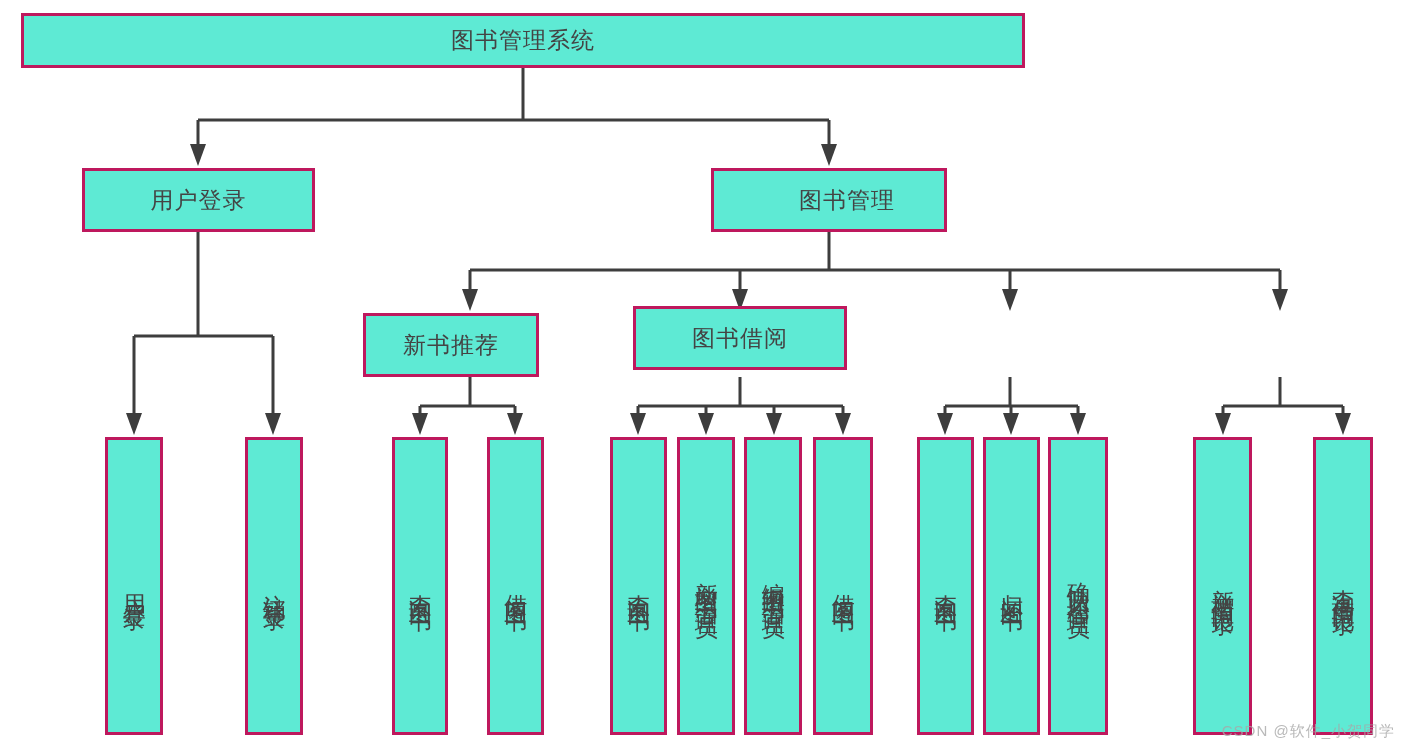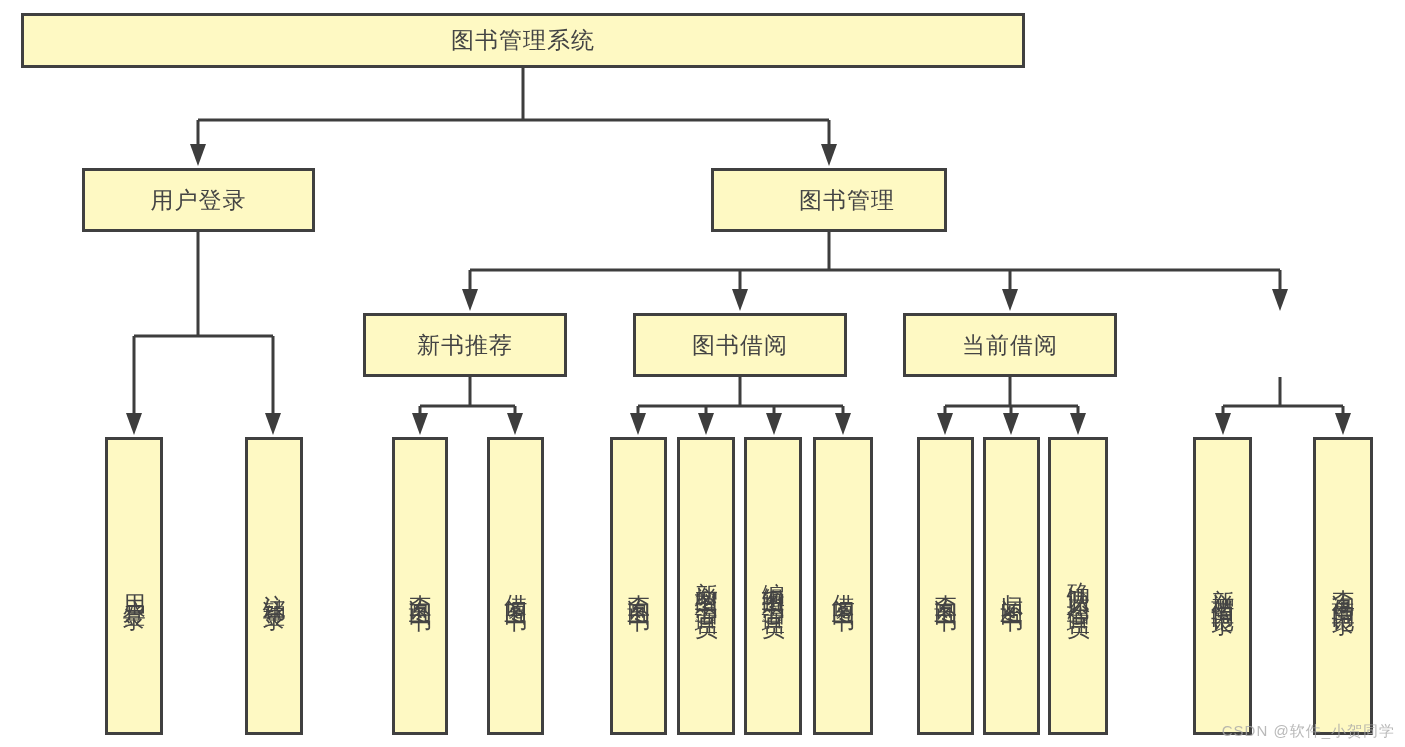--- a/index.html
+++ b/index.html
@@ -12,22 +12,22 @@
     overflow: hidden;
   }
   #connectors {
     position: absolute;
     left: 0; top: 0;
     width: 1405px; height: 747px;
   }
   .box {
     position: absolute;
     box-sizing: border-box;
-    border: 3px solid #404040;
-    background: #fef9c3;
+    border: 3px solid #be185d;
+    background: #5eead4;
     display: flex;
     align-items: center;
     justify-content: center;
     color: #444444;
     z-index: 2;
   }
   .hbox {
     font-size: 23px;
     letter-spacing: 1px;
     white-space: nowrap;
@@ -95,23 +95,22 @@
       <polygon points="1215,413 1231,413 1223,435"></polygon>
       <polygon points="1335,413 1351,413 1343,435"></polygon>
     </g>
   </svg>
 
   <div class="box hbox" style="left:21px; top:13px; width:1004px; height:55px;">图书管理系统</div>
 
   <div class="box hbox" style="left:82px; top:168px; width:233px; height:64px;">用户登录</div>
   <div class="box hbox" style="left:711px; top:168px; width:236px; height:64px;padding-left:36px;">图书管理</div>
 
-  <div class="box hbox" style="left:363px; top:313px; width:204px; height:64px;">新书推荐</div>
-  <div class="box hbox" style="left:633px; top:313px; width:214px; height:64px;">图书借阅</div>
-  <div class="box hbox" style="left:903px; top:313px; width:214px; height:64px;">当前借阅</div>
+  <div class="box hbox" style="left:363px; top:313px; width:176px; height:64px;">新书推荐</div>
+  <div class="box hbox" style="left:633px; top:306px; width:214px; height:64px;">图书借阅</div>
 
   <div class="box vbox" style="left:105px; top:437px; width:58px; height:298px;">
     <span>用户登录</span>
   </div>
   <div class="box vbox" style="left:245px; top:437px; width:58px; height:298px;">
     <span>注销登录</span>
   </div>
 
   <div class="box vbox" style="left:392px; top:437px; width:56px; height:298px;">
     <span>查询图书</span>

